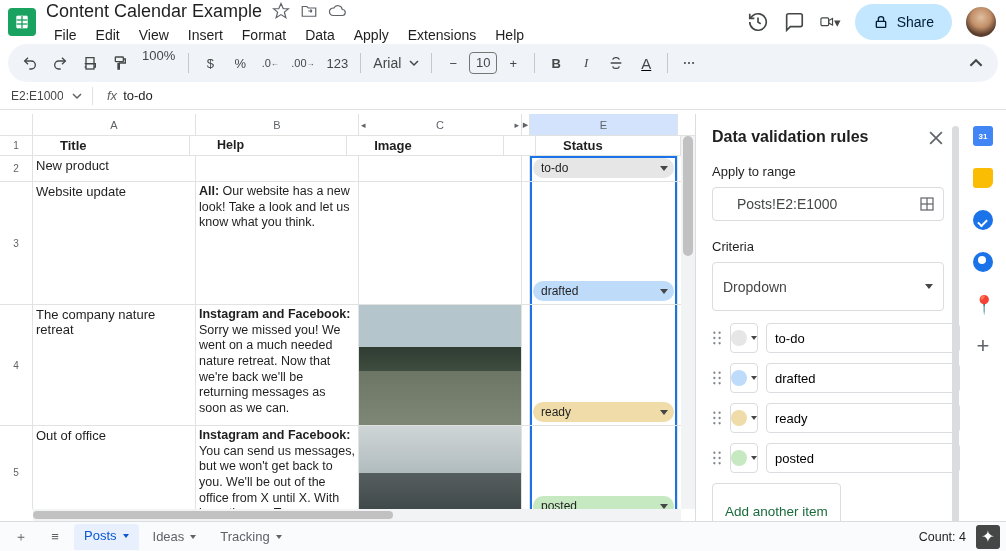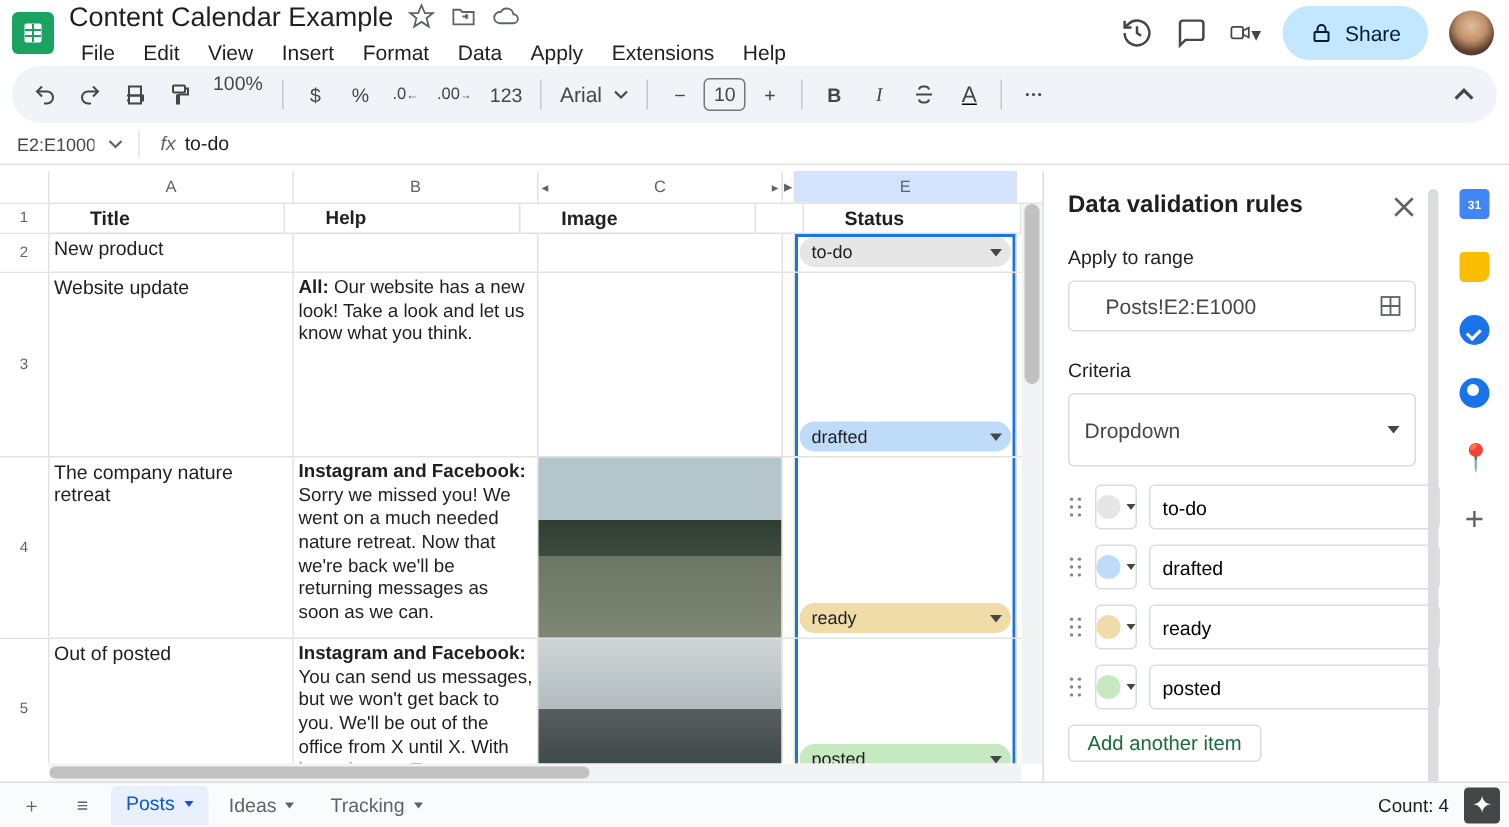--- a/index.html
+++ b/index.html
@@ -94,21 +94,21 @@
   .selectbox .tri { position:absolute; right:10px; border-left:4px solid transparent; border-right:4px solid transparent; border-top:5px solid #444746;}
   .optrow { display:flex; align-items:center; gap:8px; margin-bottom:10px; }
   .drag { width:12px; color:#80868b; display:flex; align-items:center; justify-content:center;}
   .drag svg{width:10px;height:14px;}
   .swatchbtn { width:40px; height:30px; border:1px solid #dadce0; border-radius:4px; display:flex; align-items:center; justify-content:center; gap:2px; }
   .swatch { width:16px; height:16px; border-radius:50%; }
   .sw-todo{background:#e6e6e6;} .sw-draft{background:#bedcfa;} .sw-ready{background:#f0dca8;} .sw-posted{background:#c6e9c2;}
   .swatchbtn .tri2{ border-left:3px solid transparent; border-right:3px solid transparent; border-top:4px solid #444746; margin-left:2px;}
   .optinput { flex:1; height:30px; border:1px solid #dadce0; border-radius:4px; padding:0 8px; font-size:13px; }
   .del { width:26px; height:26px; color:#5f6368; display:flex; align-items:center; justify-content:center; cursor:pointer;}
-  .linkish { color:#1a6b3c; font-size:13.5px; font-weight:500; padding:4px 12px; border:1px solid #dadce0; border-radius:4px; display:inline-block; cursor:pointer;}
+  .linkish { color:#1a6b3c; font-size:13.5px; font-weight:500; padding:20px 12px; border:1px solid #dadce0; border-radius:4px; display:inline-block; cursor:pointer;}
   .linkplain { color:#1a6b3c; font-size:13.5px; font-weight:500; padding:8px 0; cursor:pointer; margin-top:16px;}
   #sp-scroll { position:absolute; top:12px; right:1px; width:7px; height:470px; background:transparent;}
   #sp-scroll .th { width:7px; height:420px; background:#dadce0; border-radius:4px; }
 
   
   #rail { width:46px; display:flex; flex-direction:column; align-items:center; gap:22px; padding-top:12px; }
   .railico { width:20px; height:20px; display:block; }
   .ri-cal { background:#4285f4; border-radius:3px; position:relative;}
   .ri-cal::after{content:"31"; position:absolute; inset:0; display:flex; align-items:center; justify-content:center; font-size:8px; color:#fff; font-weight:700;}
   .ri-keep{ background:#fbbc04; border-radius:3px 3px 6px 3px;}
@@ -346,21 +346,21 @@
         <div class="cell cE Eborder">
             <div class="chip ready">
               <span>ready</span>
               <span class="tri"></span>
             </div>
           </div>
       </div>
 
       <div class="row r5">
         <div class="rh">5</div>
-        <div class="cell cA">Out of posted</div>
+        <div class="cell cA">Out of office</div>
         <div class="cell cB">
           <span class="strong">Instagram and Facebook:</span><span> You can send us messages, but we won't get back to you. We'll be out of the office from X until X. With love, the ___ Team.</span><br><br>
           
         </div>
         <div class="cell cC img2"></div>
         <div class="cell cD"></div>
         <div class="cell cE Eborder">
             <div class="chip posted">
               <span>posted</span>
               <span class="tri"></span>

